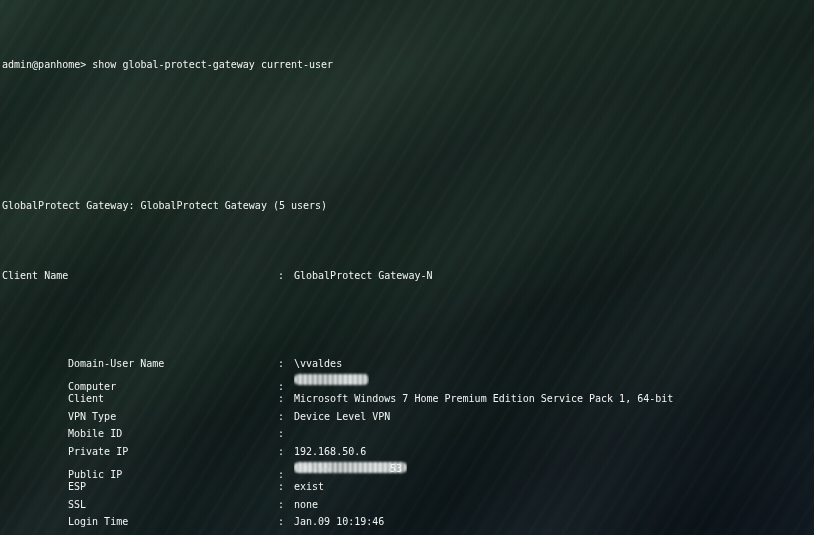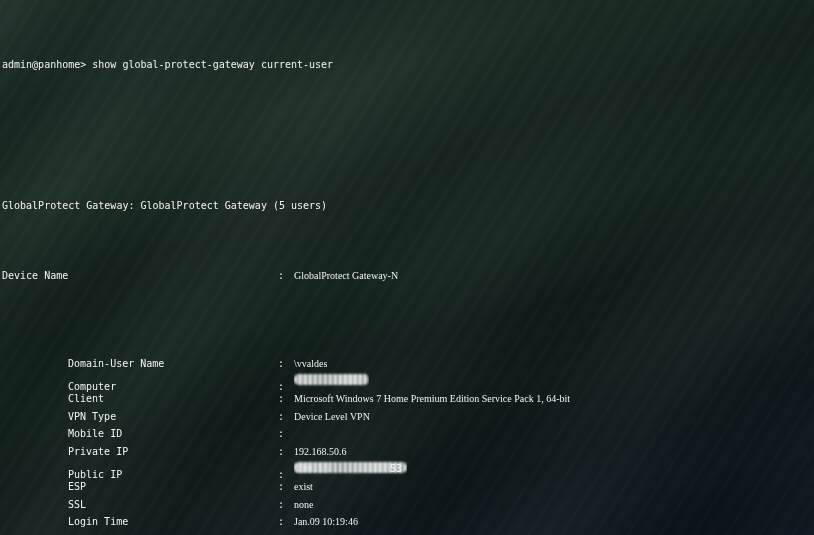--- a/index.html
+++ b/index.html
@@ -108,21 +108,21 @@
     white-space: pre;
   }
 
   .lbl {
     display: inline-block;
     white-space: pre;
   }
   .indent  { width: 66px; display: inline-block; }
   .lblcol  { width: 210px; display: inline-block; }
   .colon   { display: inline-block; width: 16px; }
-  .val     { display: inline-block; font-family: Liberation Serif, serif; }
+  .val     { display: inline-block; }
 
   
   .redacted {
     display: inline-block;
     position: relative;
     vertical-align: baseline;
     color: transparent;
     overflow: hidden;
   }
   .redacted .smear {
@@ -177,18 +177,18 @@
 
 <div id="terminal">
   <div id="screen">
 
     <div class="line"><span>admin@panhome&gt; show global-protect-gateway current-user</span></div>
 
     <div class="blank"></div>
 
     <div class="line"><span>GlobalProtect Gateway: GlobalProtect Gateway (5 users)</span></div>
 
-    <div class="row"><span class="lbl lblcol" style="width:276px;">Device Name</span><span class="colon">:</span><span class="val">GlobalProtect Gateway-N</span></div>
+    <div class="row"><span class="lbl lblcol" style="width:276px;">Client Name</span><span class="colon">:</span><span class="val">GlobalProtect Gateway-N</span></div>
 
     <div id="sessions"><div class="blank"></div><div><div class="row"><span class="indent"></span><span class="lbl lblcol">Domain-User Name</span><span class="colon">:</span><span class="val">\vvaldes</span></div><div class="row"><span class="indent"></span><span class="lbl lblcol">Computer</span><span class="colon">:</span><span class="redacted" style="width: 75px; height: 17.6px;"><span class="smear striped" style="width: 75px;"></span></span></div><div class="row"><span class="indent"></span><span class="lbl lblcol">Client</span><span class="colon">:</span><span class="val">Microsoft Windows 7 Home Premium Edition Service Pack 1, 64-bit</span></div><div class="row"><span class="indent"></span><span class="lbl lblcol">VPN Type</span><span class="colon">:</span><span class="val">Device Level VPN</span></div><div class="row"><span class="indent"></span><span class="lbl lblcol">Mobile ID</span><span class="colon">:</span><span class="val"></span></div><div class="row"><span class="indent"></span><span class="lbl lblcol">Private IP</span><span class="colon">:</span><span class="val">192.168.50.6</span></div><div class="row"><span class="indent"></span><span class="lbl lblcol">Public IP</span><span class="colon">:</span><span class="redacted" style="width: 113px; height: 17.6px;"><span class="smear striped" style="width: 113px;"></span><span class="ghost">190.55</span><span class="tail" style="left: 95.9px; top: 0px;">53</span></span></div><div class="row"><span class="indent"></span><span class="lbl lblcol">ESP</span><span class="colon">:</span><span class="val">exist</span></div><div class="row"><span class="indent"></span><span class="lbl lblcol">SSL</span><span class="colon">:</span><span class="val">none</span></div><div class="row"><span class="indent"></span><span class="lbl lblcol">Login Time</span><span class="colon">:</span><span class="val">Jan.09 10:19:46</span></div><div class="row"><span class="indent"></span><span class="lbl lblcol">Logout/Expiration</span><span class="colon">:</span><span class="val">Feb.08 10:19:46</span></div></div></div>
 
   </div>
 </div>
 
 </body></html>

